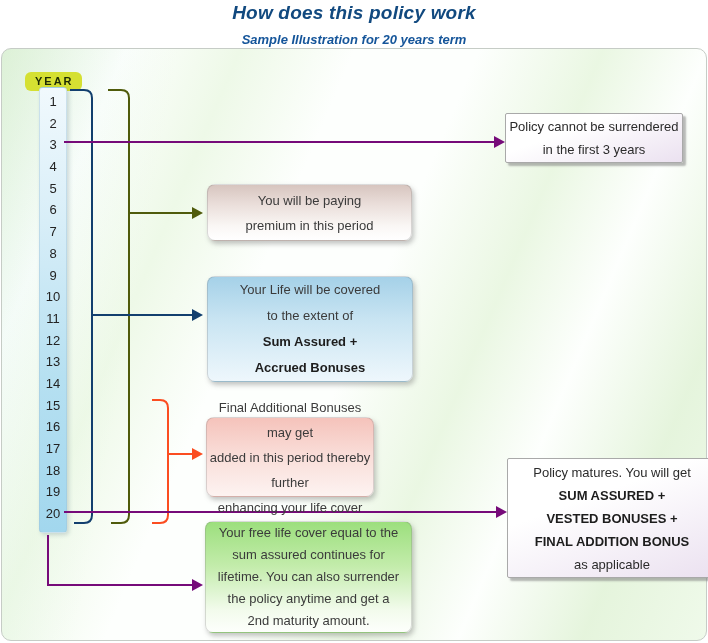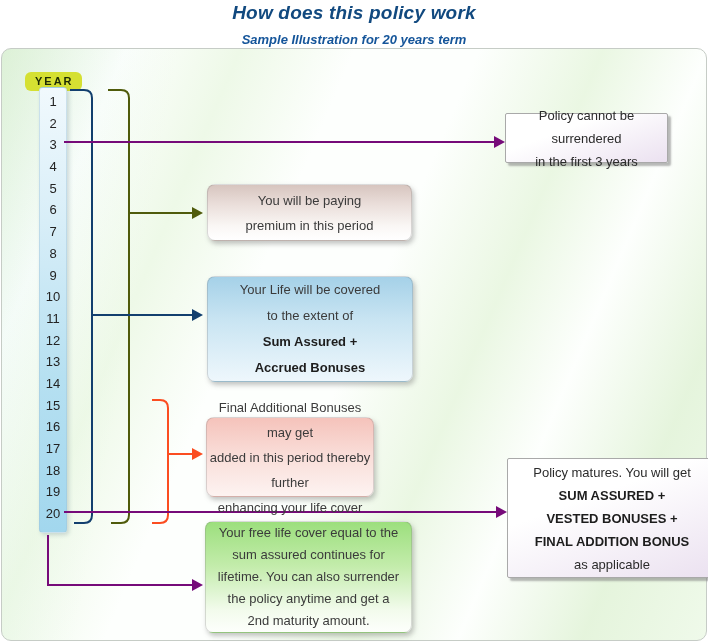--- a/index.html
+++ b/index.html
@@ -75,21 +75,21 @@
     background:linear-gradient(to bottom,#9cdf7d 0%,#c3ecab 40%,#f2fbec 80%,#fdfffc 100%);}
   .box-free .ln{line-height:22px;}
 
   .right-box{
     border-radius:2px;color:#2b2b2b;
     border:1px solid #a9a9a9;
     box-shadow:3px 3px 2px rgba(125,125,125,0.55);
     background:linear-gradient(160deg,#ffffff 35%,#ebe1f0 100%);
   }
   .right-box .ln{line-height:23px;}
-  .box-surrender{left:505px;top:113px;width:163px;height:50px;}
+  .box-surrender{left:505px;top:113px;width:178px;height:50px;}
   .box-maturity{left:507px;top:458px;width:210px;height:120px;}
 </style>
 </head>
 <body>
 
 <div class="page-title">How does this policy work</div>
 <div class="page-subtitle">Sample Illustration for 20 years term</div>
 
 <div class="container">
   <div class="year-badge" style="position:absolute;left:23px;top:11px;">YEAR</div>

